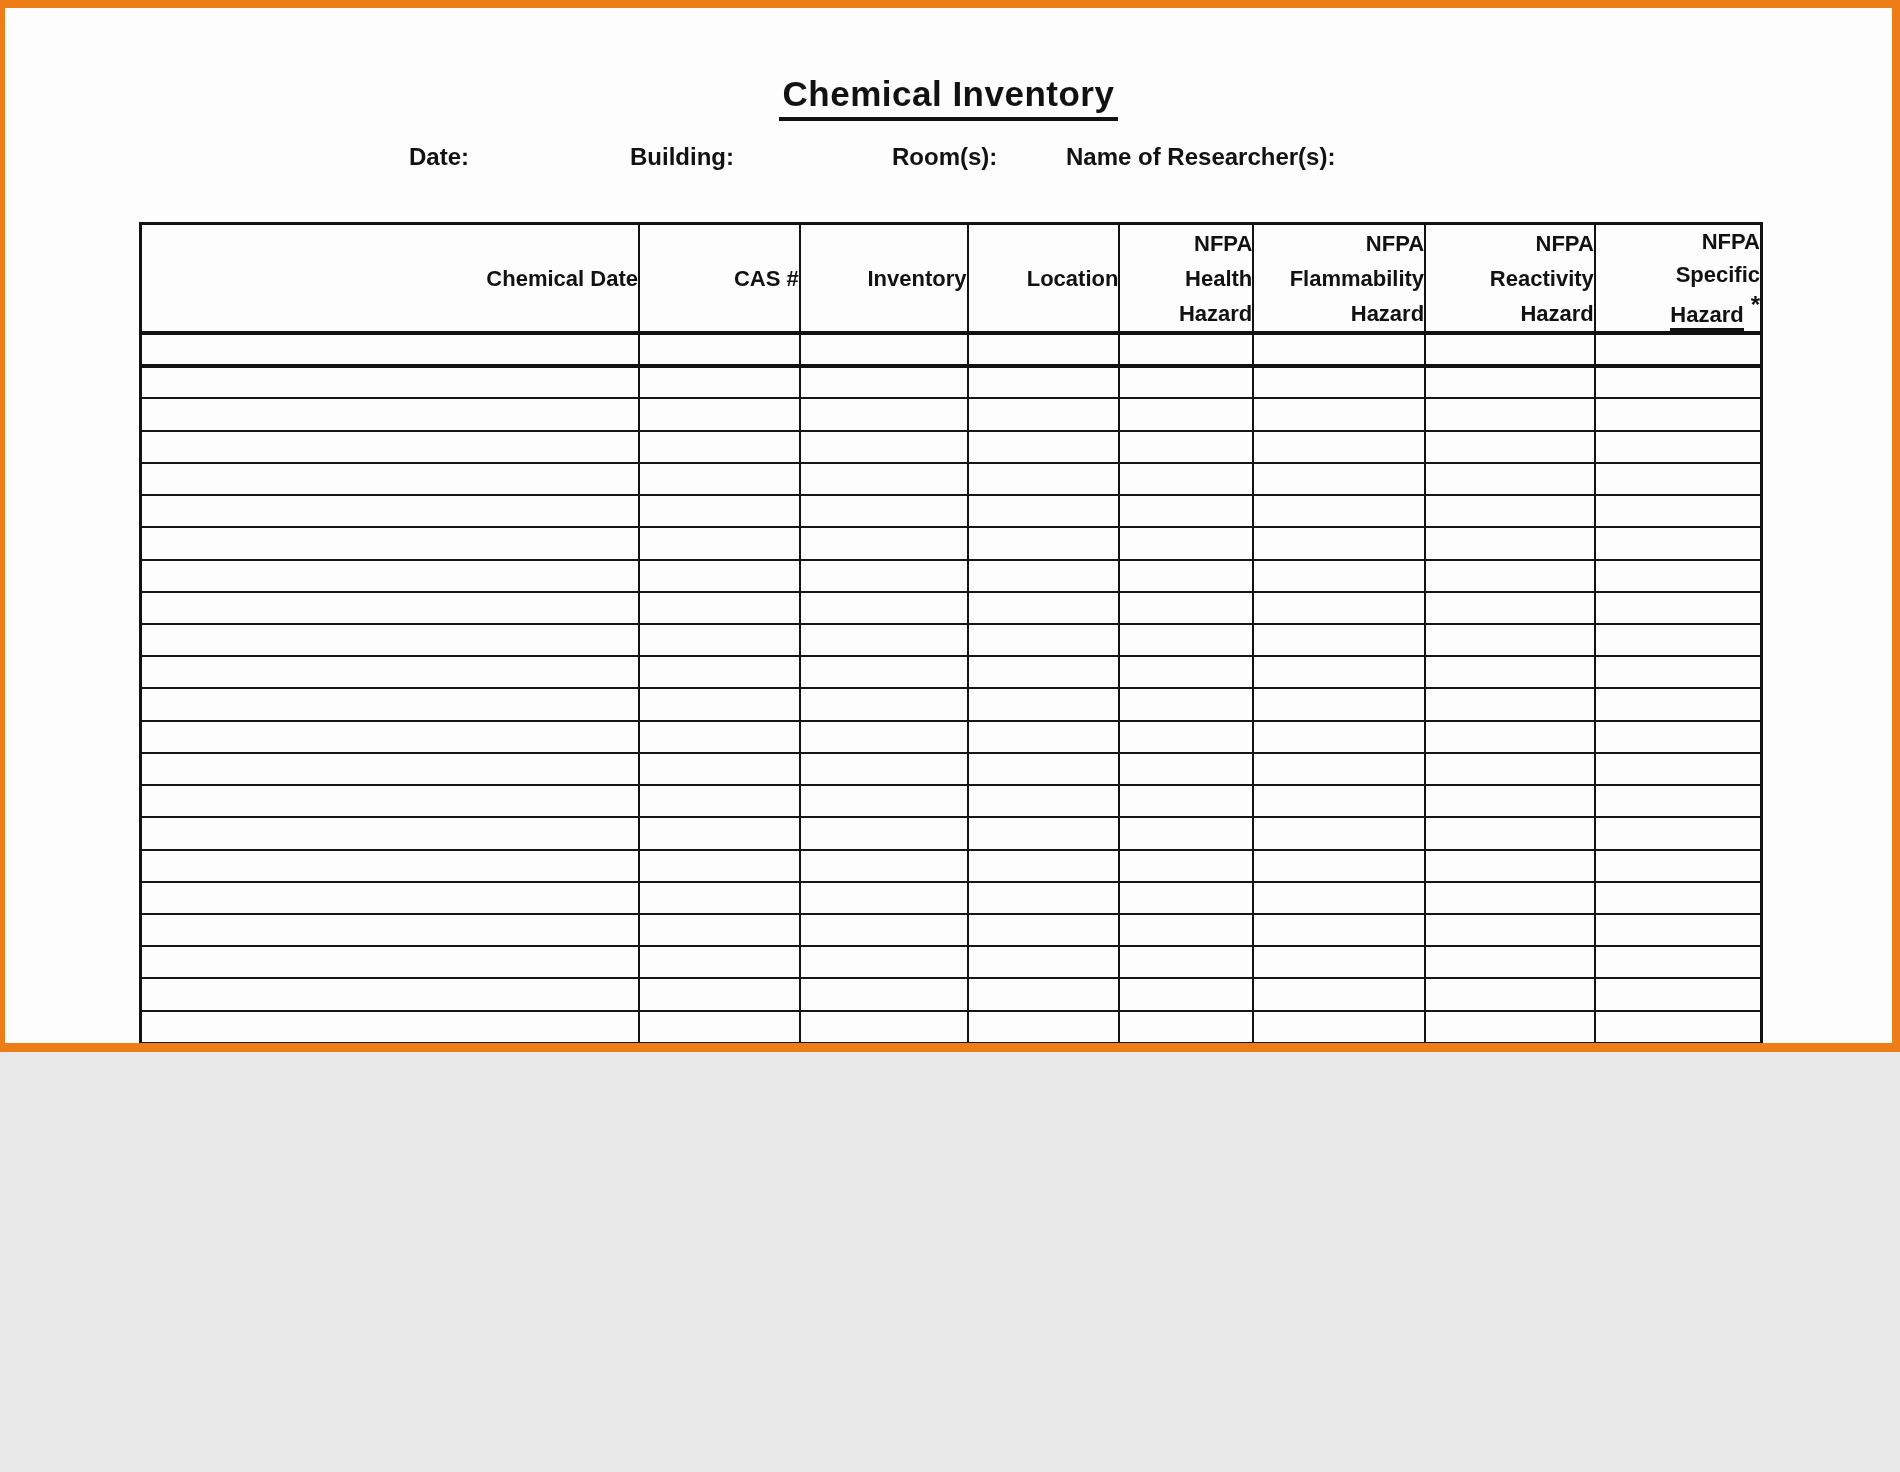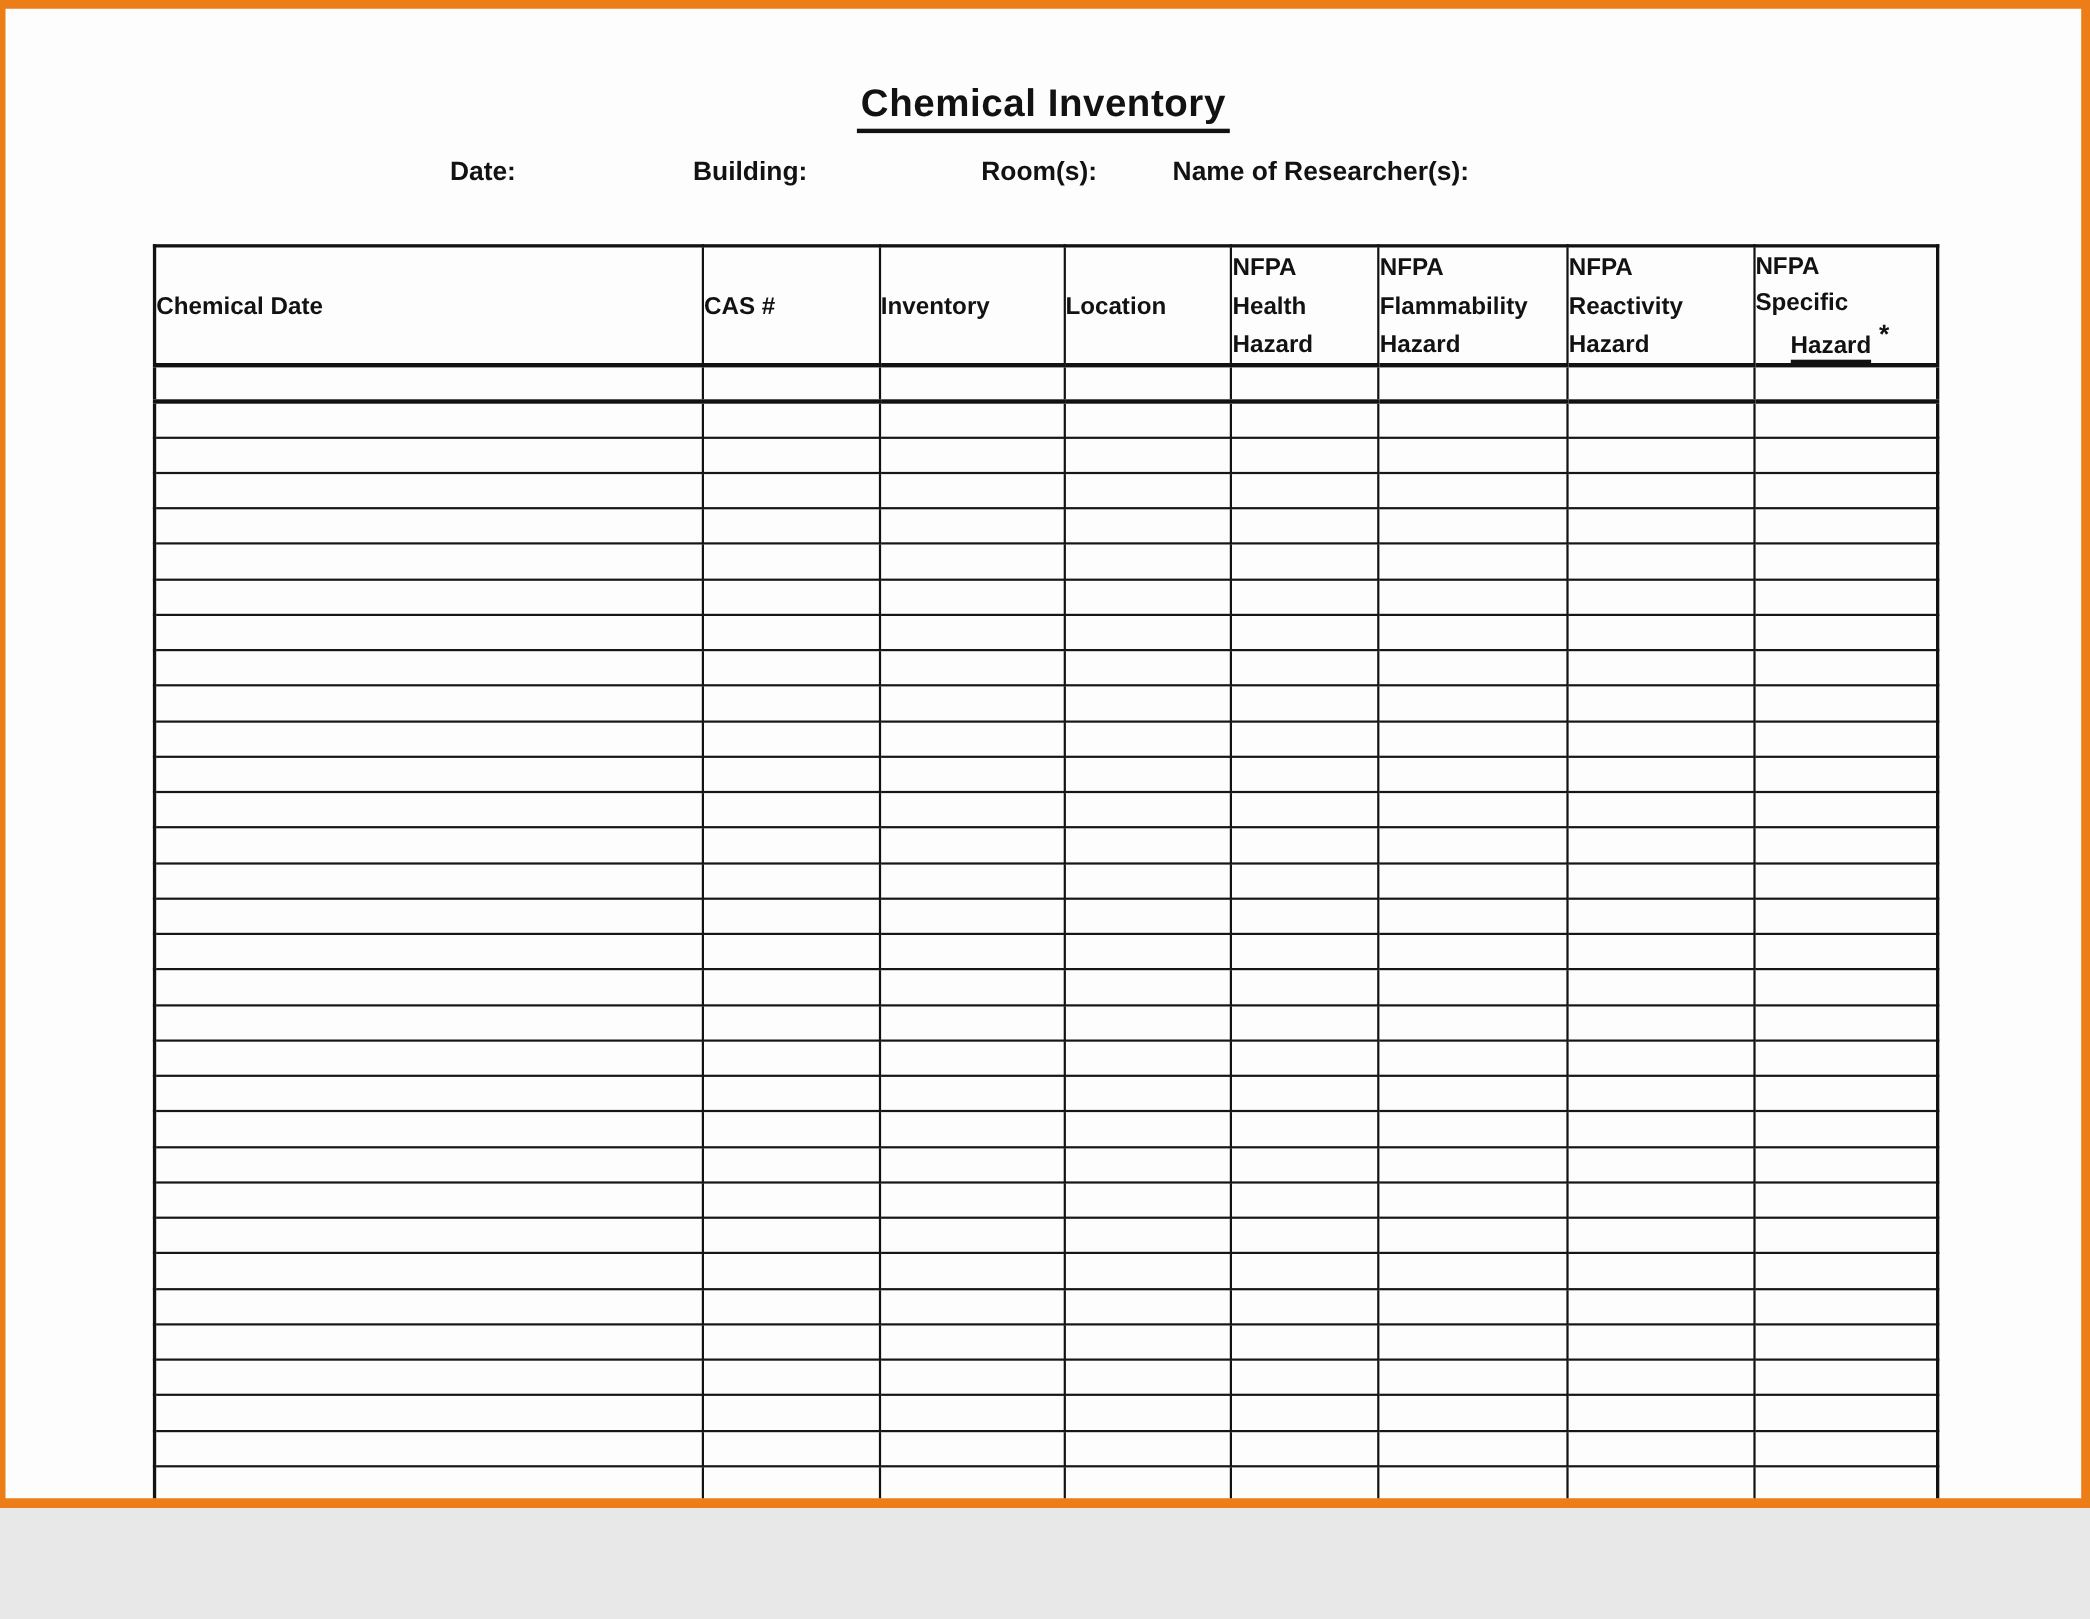--- a/index.html
+++ b/index.html
@@ -2,21 +2,21 @@
 <html style="--page_border: #ED7D17; --ink: #121212; --paper: #FDFDFD;"><head>
 <meta charset="utf-8">
 <style>
   * { margin: 0; padding: 0; box-sizing: border-box; }
   html, body { background: #e8e8e8; }
   body { font-family: "Liberation Sans", sans-serif; color: var(--ink, #121212); }
 
   #page {
     position: relative;
     width: 1900px;
-    height: 1371px;
+    height: 1052px;
     background: var(--paper, #FDFDFD);
     border-style: solid;
     border-color: var(--page_border, #ED7D17);
     border-width: 8px 8px 9px 5px;
     overflow: hidden;
   }
 
   .title-wrap {
     position: absolute;
     top: 66px; left: 0;
@@ -57,21 +57,21 @@
   table.inventory th,
   table.inventory td {
     border-left: 2px solid var(--ink, #121212);
     border-right: 2px solid var(--ink, #121212);
     padding: 0;
   }
   thead tr { height: 105px; }
   thead th {
     font-size: 22px;
     font-weight: 700;
-    text-align: left;
+    text-align: right;
     vertical-align: middle;
     border-bottom: 4px solid var(--ink, #121212);
     overflow: hidden;
   }
   .hdr-line { line-height: 35px; }
   .hdr-line-sp { line-height: 33px; }
   .specific-last-line { margin-top: 6px; line-height: 33px; padding-left: 32px; }
   .underlined {
     border-bottom: 3px solid var(--ink, #121212);
     padding-bottom: 1px;

